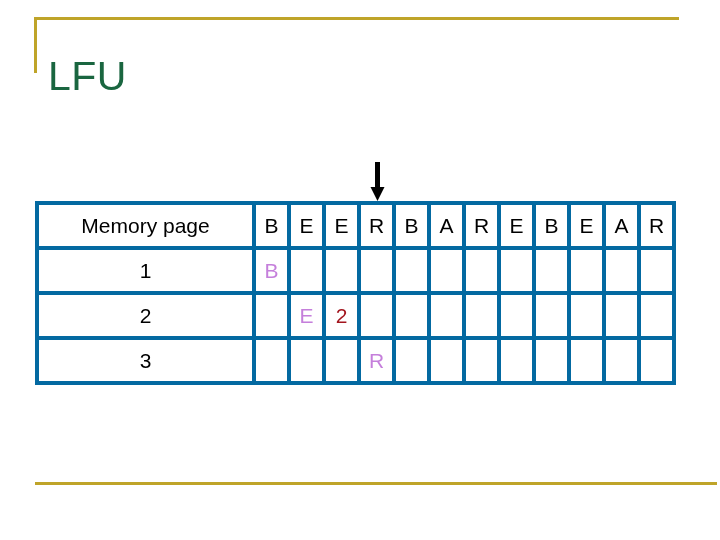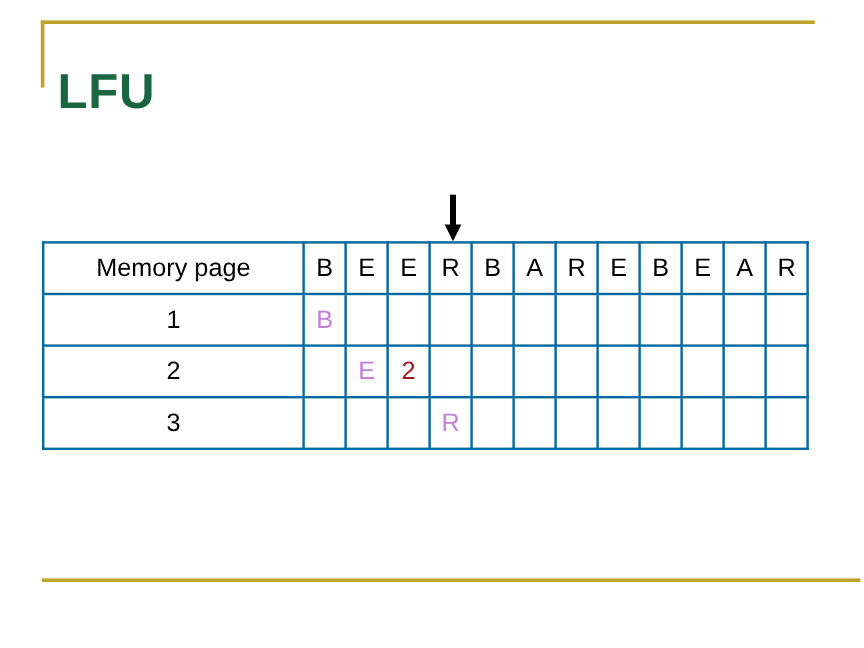--- a/index.html
+++ b/index.html
@@ -43,21 +43,21 @@
   }
 
   
   .slide-title {
     position: absolute;
     left: 48px;
     top: 25px;
     font-size: 41px;
     line-height: 48px;
     color: #1A6640;
-    font-weight: bold;
+    font-weight: normal;
     letter-spacing: 0.5px;
     white-space: nowrap;
   }
 
   
   .pointer-arrow {
     position: absolute;
     left: 365px;
     top: 162px;
     width: 26px;
@@ -66,21 +66,21 @@
 
   
   .page-table {
     position: absolute;
     left: 35px;
     top: 201px;
     border-collapse: collapse;
     table-layout: fixed;
   }
   .page-table td {
-    border: 2px solid #0369a1;
+    border: 4px solid #0369a1;
     height: 41px;
     padding: 0;
     text-align: center;
     vertical-align: middle;
     font-size: 21px;
     color: #000000;
     background: #ffffff;
   }
   .col-label {
     width: 217px;

